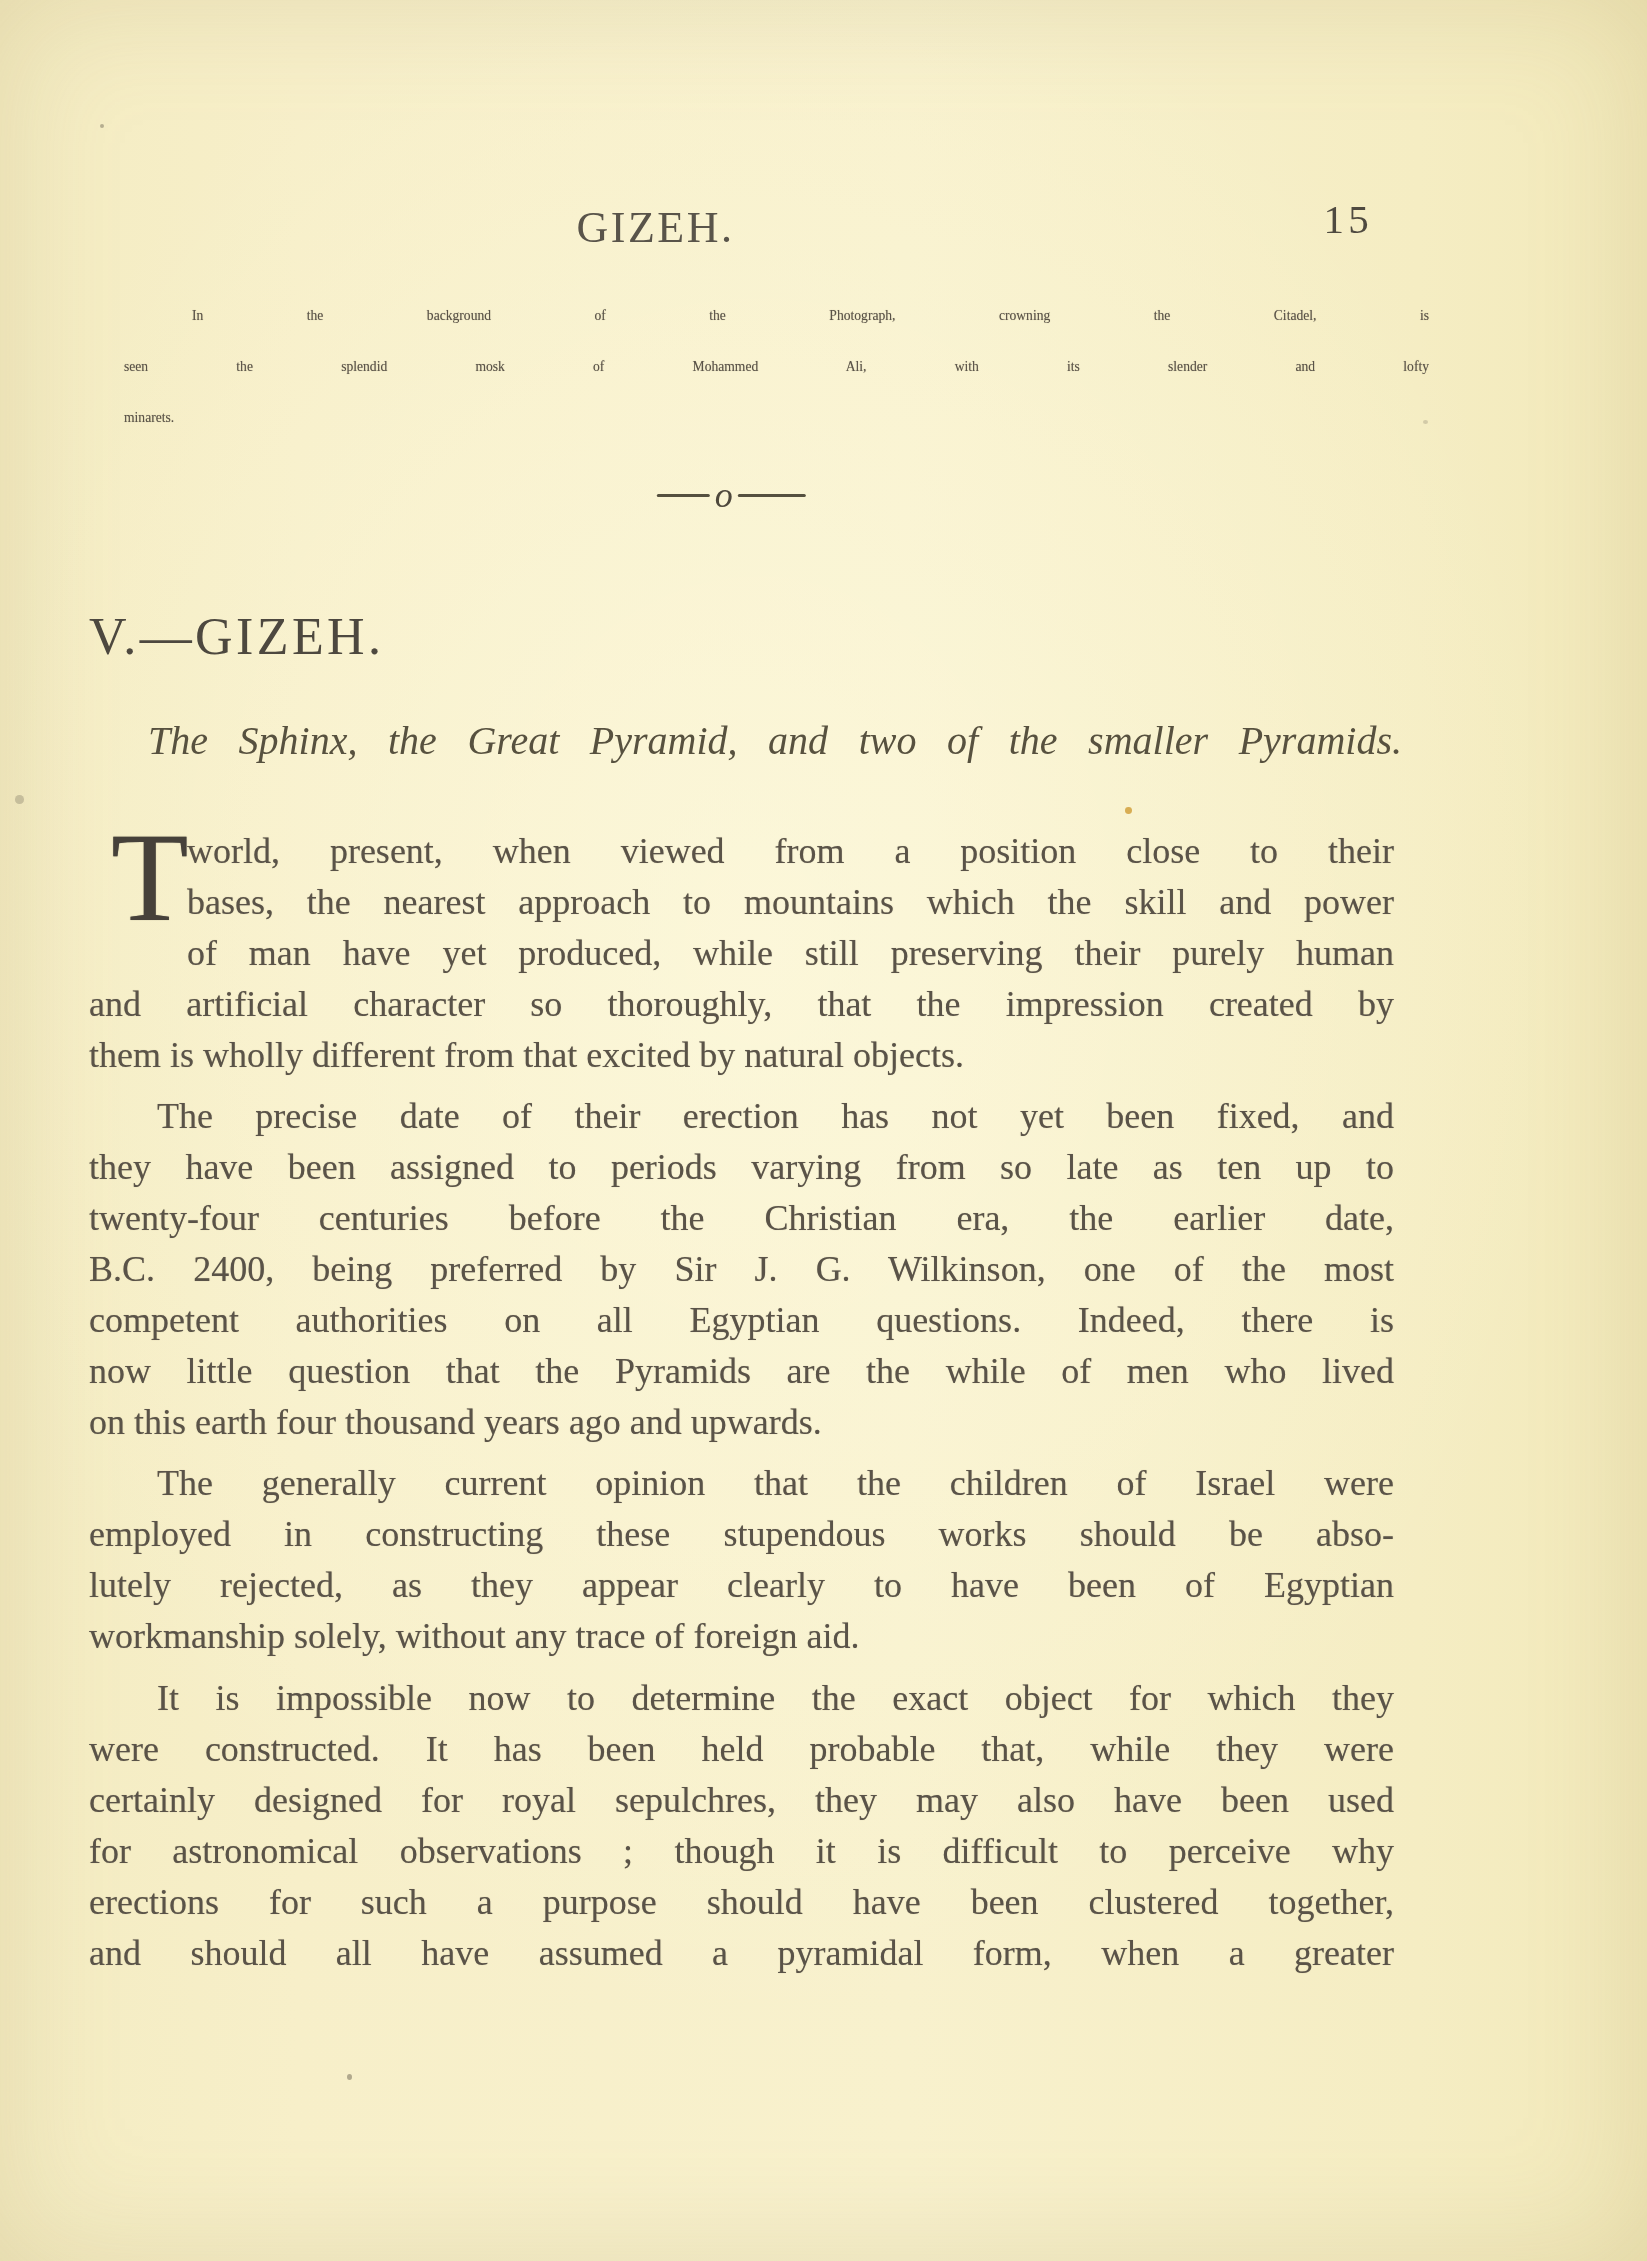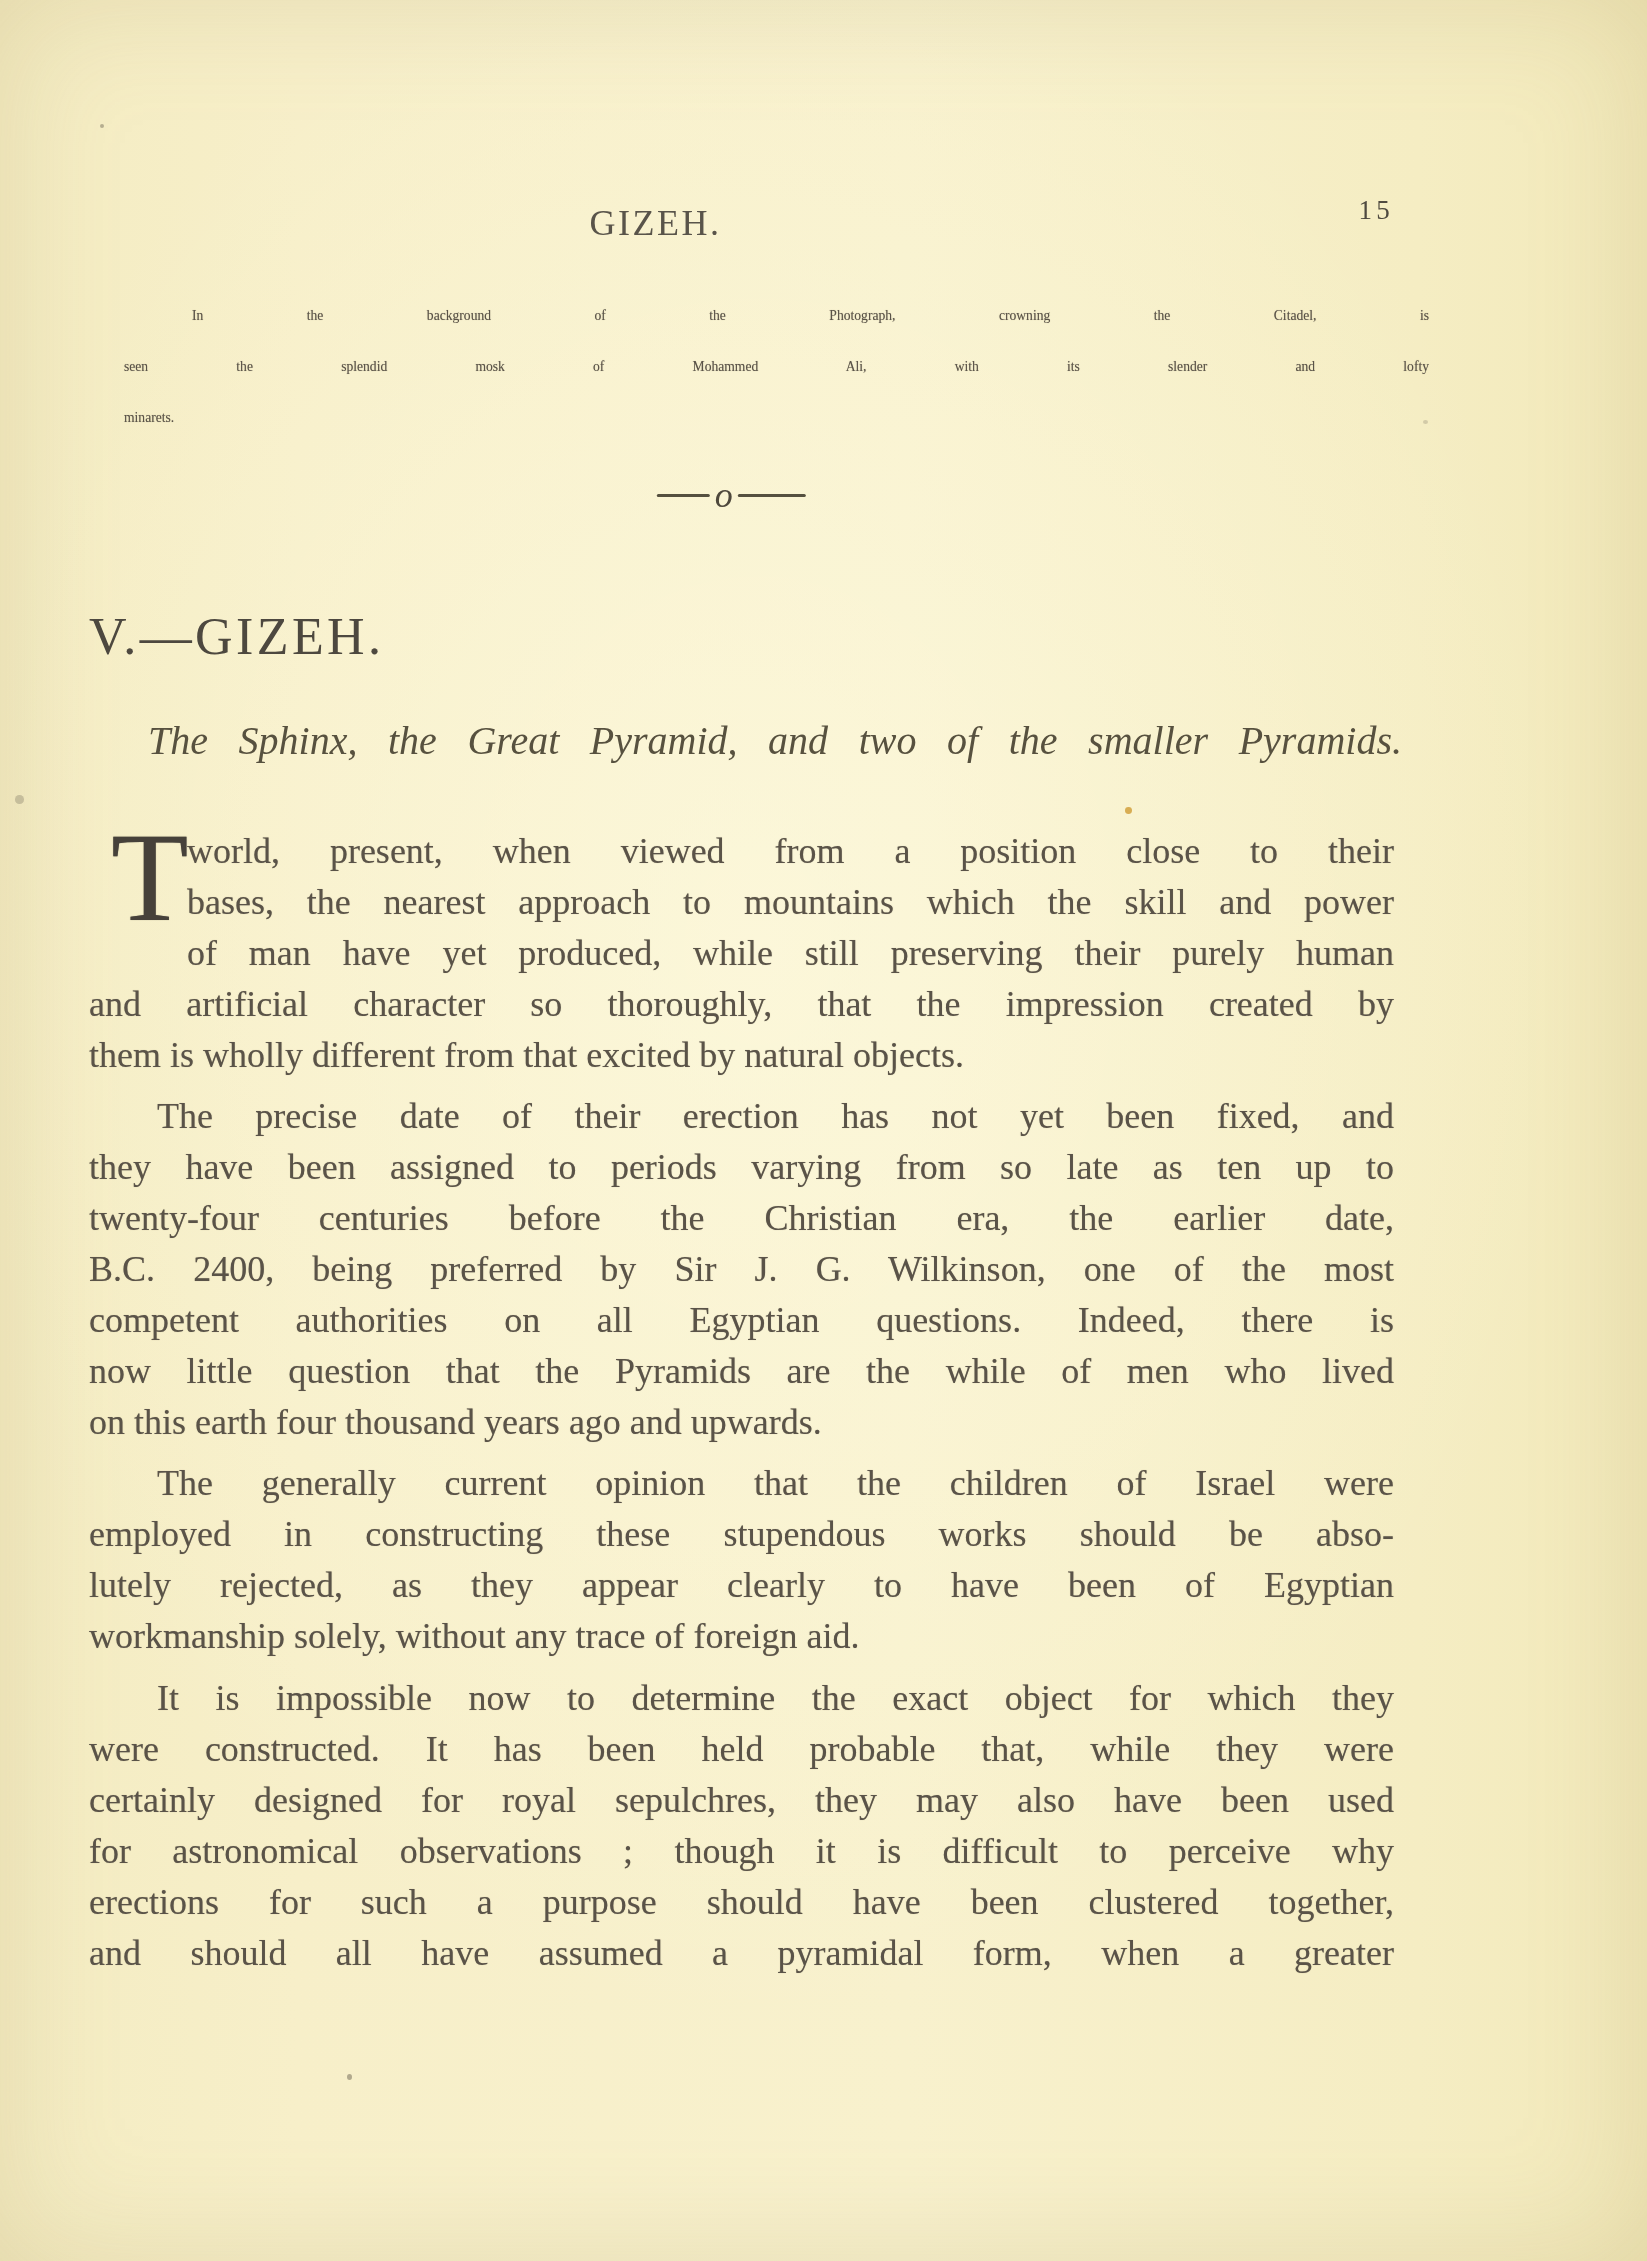--- a/index.html
+++ b/index.html
@@ -21,26 +21,26 @@
   .content {
     position: absolute;
     left: 89px; top: 0;
     width: 1305px; height: 100%;
   }
   
   .running-title {
     position: absolute; top: 202px; left: 0; width: 100%;
     text-align: center;
     transform: translateX(-86px);
-    font-size: 36px; letter-spacing: 2.5px;
+    font-size: 44px; letter-spacing: 2.5px;
     color: #59544a;
   }
   .page-number {
-    position: absolute; top: 195px; right: 0;
-    font-size: 27px; letter-spacing: 4.2px;
+    position: absolute; top: 195px; right: 21px;
+    font-size: 41px; letter-spacing: 4.2px;
     color: #4f4a40;
     margin-left: 20px;
   }
   
   .intro {
     position: absolute; top: 290px; left: 8px; width: 1305px; margin-left: 27px;
   }
   
   .divider {
     position: absolute; top: 483px; left: 0; width: 100%;

